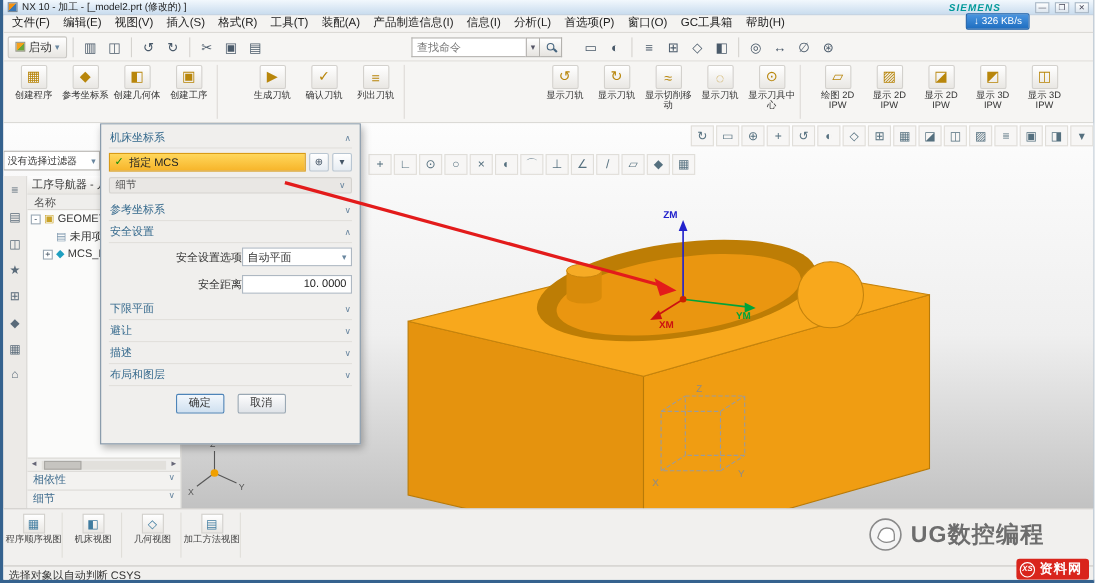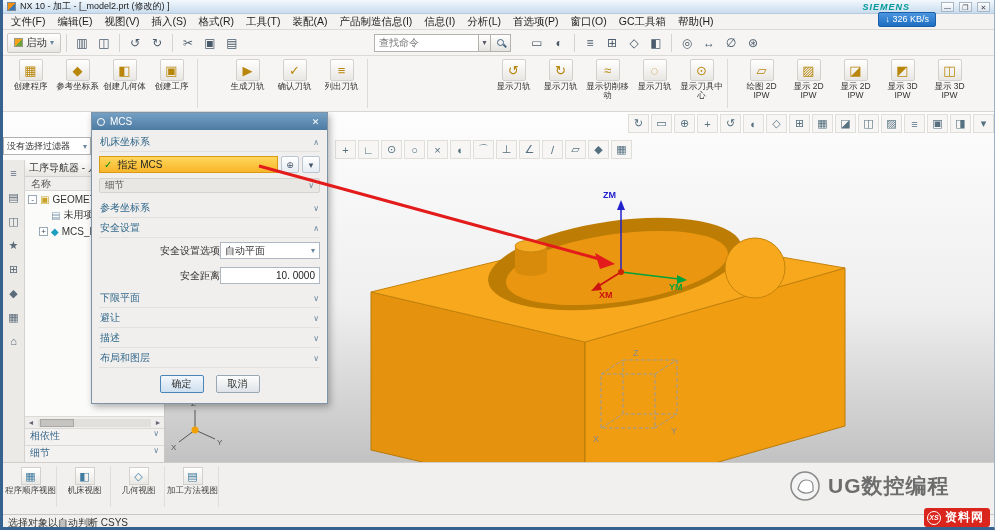--- a/index.html
+++ b/index.html
@@ -430,25 +430,20 @@
             <span class="chev">∨</span>
           </div>
           <div class="panel-sec">
             <span>细节</span>
             <span class="chev">∨</span>
           </div>
         </div>
     </div>
 
     <div class="dialog">
-      <div class="dlg-title">
-        <span class="dlg-gear"></span>
-        <span class="dlg-title-text">MCS</span>
-        <span class="dlg-close">✕</span>
-      </div>
       <div class="dlg-body">
         <div class="sec-head">
           <span class="sec-title">机床坐标系</span>
           <span class="chev">∧</span>
         </div>
         <div class="spec-row">
           <div class="spec-field">
             <span class="check">✓</span>
             <span>指定 MCS</span>
           </div>

